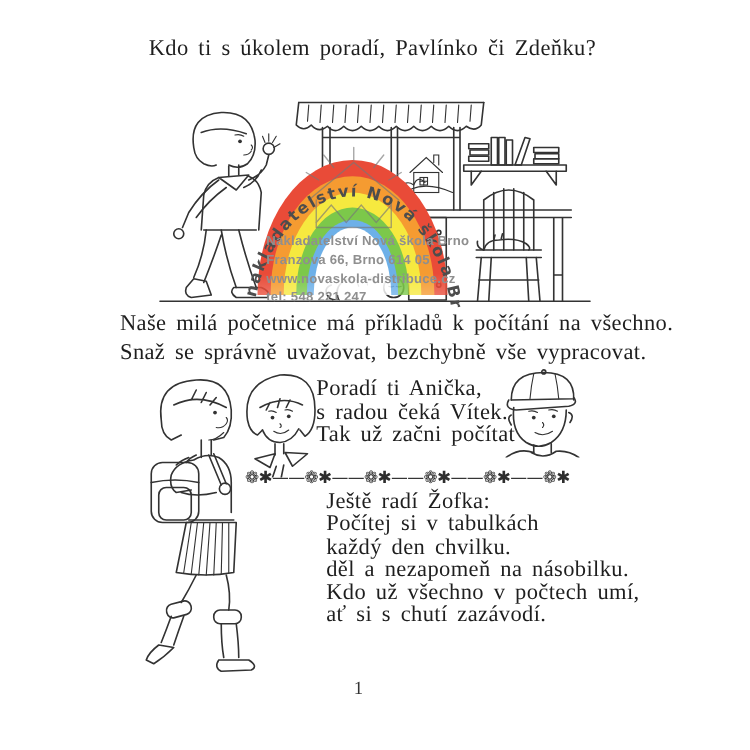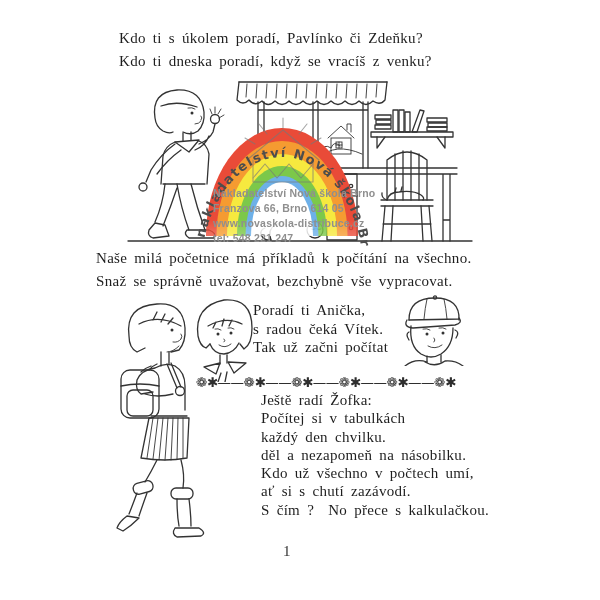--- a/index.html
+++ b/index.html
@@ -2,21 +2,21 @@
 <html><head>
 <meta charset="utf-8">
 <style>
   html,body{margin:0;padding:0}
   body{
     width:600px;height:600px;position:relative;overflow:hidden;
     background:#ffffff;
     font-family:"Liberation Serif",serif;color:#1e1e1e;
   }
   .abs{position:absolute}
-  .verse{font-size:15px;white-space:nowrap;word-spacing:3px;letter-spacing:.3px;z-index:4}
+  .verse{font-size:18px;white-space:nowrap;word-spacing:3px;letter-spacing:.3px;z-index:4}
   .verse .line{display:block}
   .verse-top{left:119px;top:27px;line-height:23px}
   .verse-middle{left:96px;top:247px;line-height:23px}
   .verse-anicka{left:253px;top:301px;line-height:18.5px}
   .verse-zofka{left:261px;top:391px;line-height:18.3px}
   .divider{
     left:196px;top:374px;width:292px;z-index:4;
     font-family:"DejaVu Sans",sans-serif;font-size:13.5px;color:#2e2e2e;
     letter-spacing:-.5px;white-space:nowrap;
   }
@@ -35,21 +35,20 @@
   svg{display:block}
   .ink{stroke:#333;stroke-width:1.3;fill:none;stroke-linecap:round;stroke-linejoin:round}
   .ink-thin{stroke:#333;stroke-width:.9;fill:none;stroke-linecap:round}
   .filldot{fill:#333;stroke:none}
 </style>
 </head>
 <body>
 
 <div class="abs verse verse-top">
   <span class="line">Kdo ti s úkolem poradí, Pavlínko či Zdeňku?</span>
-  <span class="line">Kdo ti dneska poradí, když se vracíš z venku?</span>
 </div>
 
 <svg class="abs svg-scene" width="350" height="168" viewBox="0 0 350 168">
 
   <path class="ink" d="M3 161 H347"></path>
 
   <g class="ink">
     <path d="M114 2 H262"></path>
     <path d="M114 2 L112 20 Q118 26 124 20 Q130 27 137 21 Q143 28 150 21 Q157 28 164 21 Q171 28 178 21 Q185 28 192 21 Q199 28 206 21 Q213 28 220 21 Q227 28 234 21 Q241 28 248 21 Q255 26 260 20 L262 2"></path>
     <path class="ink-thin" d="M122 4 L121 17 M132 4 L131 18 M142 4 L141 18 M152 4 L151 18 M162 4 L161 18 M172 4 L171 18 M182 4 L181 18 M192 4 L191 18 M202 4 L201 18 M212 4 L211 18 M222 4 L221 18 M232 4 L231 18 M242 4 L241 18 M252 4 L251 17"></path>
@@ -235,16 +234,15 @@
 
 <div class="abs divider">❁✱——❁✱——❁✱——❁✱——❁✱——❁✱</div>
 
 <div class="abs verse verse-zofka">
   <span class="line">Ještě radí Žofka:</span>
   <span class="line">Počítej si v tabulkách</span>
   <span class="line">každý den chvilku.</span>
   <span class="line">děl a nezapomeň na násobilku.</span>
   <span class="line">Kdo už všechno v počtech umí,</span>
   <span class="line">ať si s chutí zazávodí.</span>
-  <span class="line">S čím ?&nbsp; No přece s kalkulačkou.</span>
 </div>
 
 <div class="abs page-num">1</div>
 
 </body></html>

